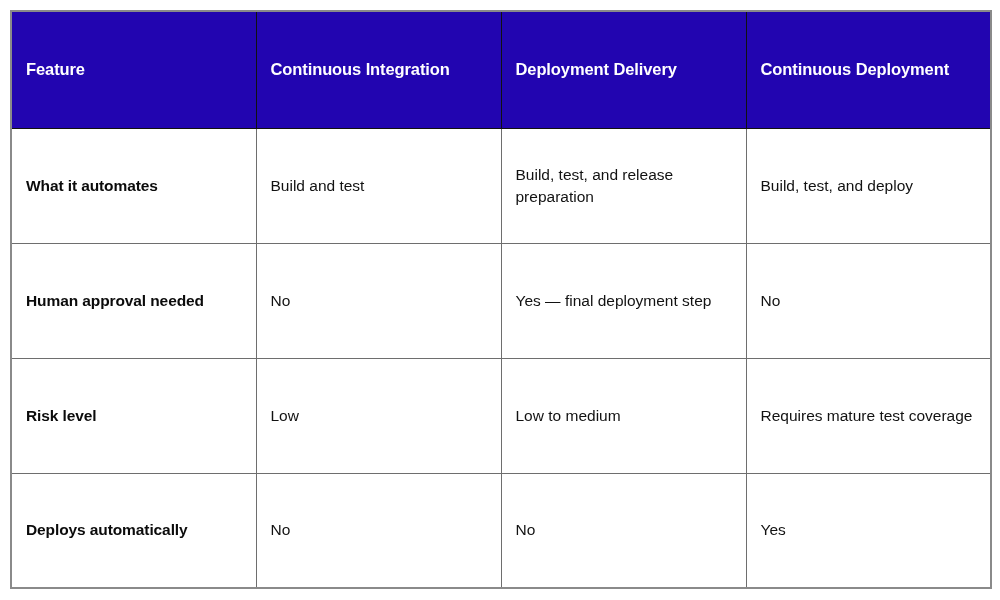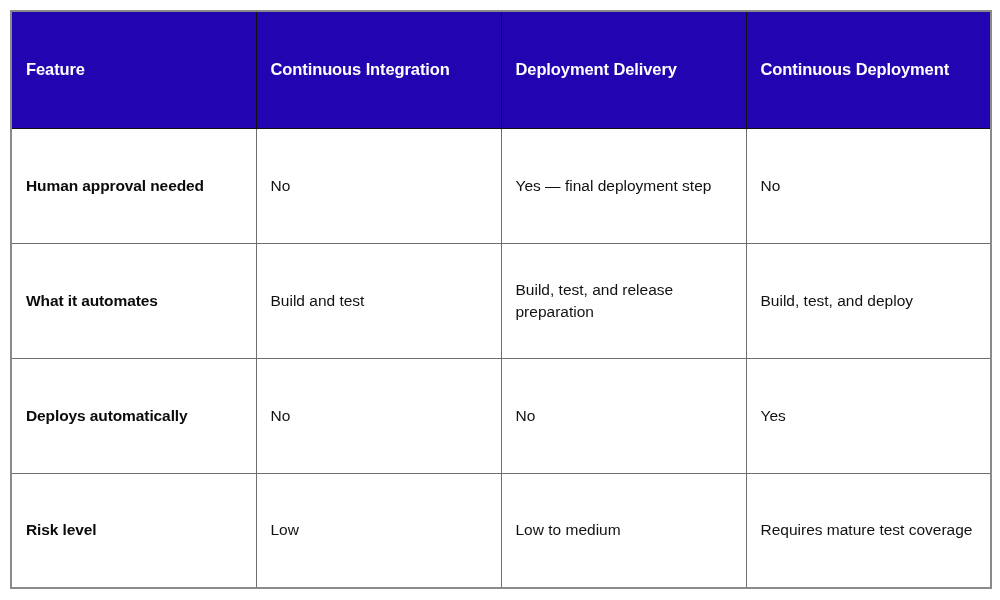--- a/index.html
+++ b/index.html
@@ -109,38 +109,38 @@
       <tr>
         <th class="head-cell">Feature</th>
         <th class="head-cell">Continuous Integration</th>
         <th class="head-cell">Deployment Delivery</th>
         <th class="head-cell">Continuous Deployment</th>
       </tr>
     </thead>
 
     <tbody>
       <tr>
+        <td class="body-cell feature-cell">What it automates</td>
+        <td class="body-cell">Build and test</td>
+        <td class="body-cell">Build, test, and release preparation</td>
+        <td class="body-cell">Build, test, and deploy</td>
+      </tr>
+      <tr>
         <td class="body-cell feature-cell">Human approval needed</td>
         <td class="body-cell">No</td>
         <td class="body-cell">Yes — final deployment step</td>
         <td class="body-cell">No</td>
       </tr>
       <tr>
-        <td class="body-cell feature-cell">What it automates</td>
-        <td class="body-cell">Build and test</td>
-        <td class="body-cell">Build, test, and release preparation</td>
-        <td class="body-cell">Build, test, and deploy</td>
+        <td class="body-cell feature-cell">Risk level</td>
+        <td class="body-cell">Low</td>
+        <td class="body-cell">Low to medium</td>
+        <td class="body-cell">Requires mature test coverage</td>
       </tr>
       <tr>
         <td class="body-cell feature-cell">Deploys automatically</td>
         <td class="body-cell">No</td>
         <td class="body-cell">No</td>
         <td class="body-cell">Yes</td>
       </tr>
-      <tr>
-        <td class="body-cell feature-cell">Risk level</td>
-        <td class="body-cell">Low</td>
-        <td class="body-cell">Low to medium</td>
-        <td class="body-cell">Requires mature test coverage</td>
-      </tr>
     </tbody>
   </table>
 </div>
 
 </body></html>

